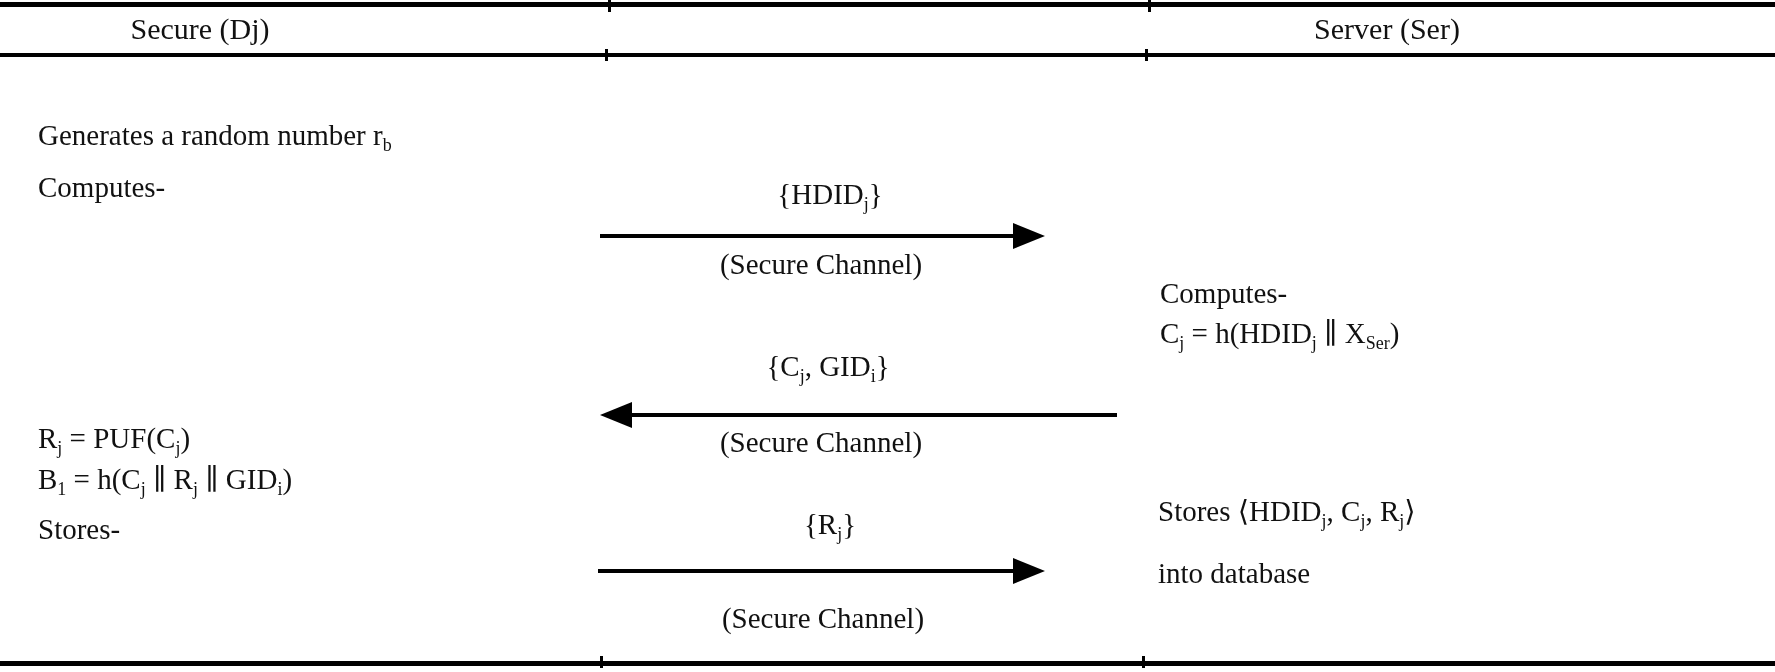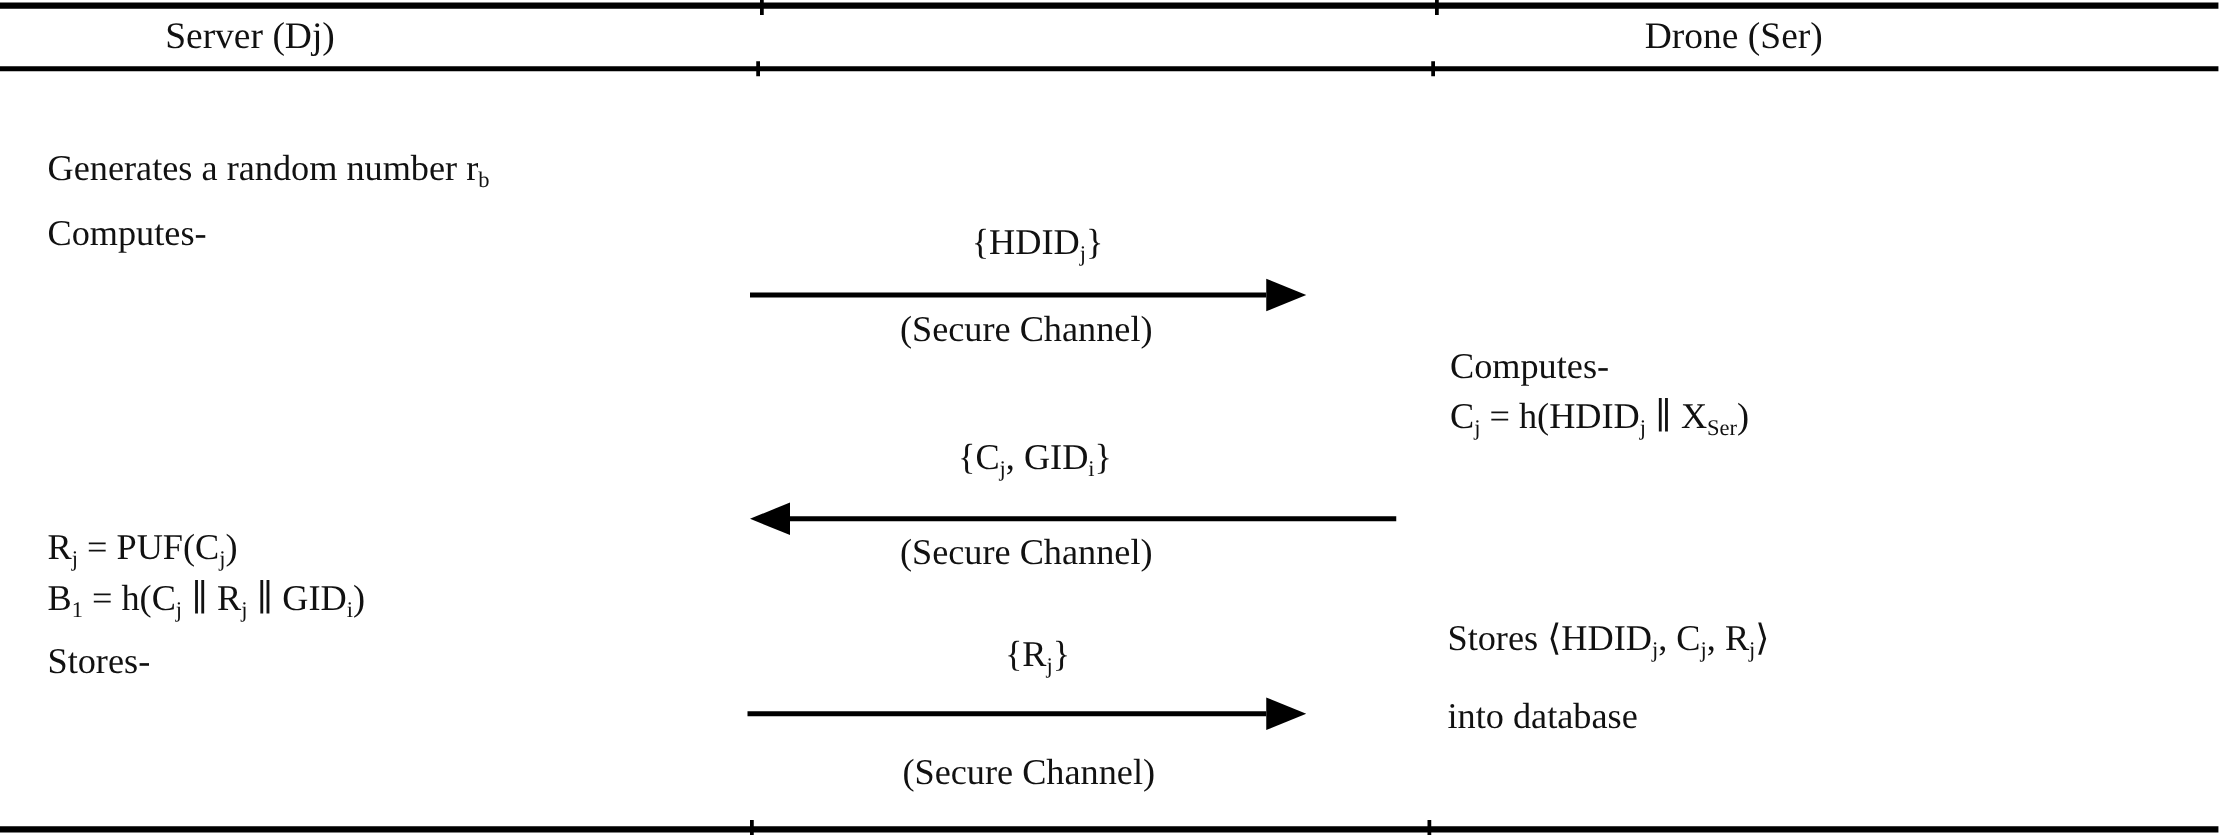--- a/index.html
+++ b/index.html
@@ -33,22 +33,22 @@
   <div class="rule" style="top:53px;height:4px;"></div>
   <div class="rule" style="top:661px;height:5px;"></div>
 
   <div class="tick" style="left:608px;top:0px;"></div>
   <div class="tick" style="left:1148px;top:0px;"></div>
   <div class="tick" style="left:605px;top:49px;"></div>
   <div class="tick" style="left:1145px;top:49px;"></div>
   <div class="tick" style="left:600px;top:656px;"></div>
   <div class="tick" style="left:1142px;top:656px;"></div>
 
-  <div class="abs center hdr" style="left:200px;top:10px;">Server (Dj)</div>
-  <div class="abs center hdr" style="left:1387px;top:10px;">Drone (Ser)</div>
+  <div class="abs center hdr" style="left:200px;top:10px;">Secure (Dj)</div>
+  <div class="abs center hdr" style="left:1387px;top:10px;">Server (Ser)</div>
 
   <div class="abs" style="left:38px;top:117px;text-align:right;">Generates a random number r<sub>b</sub></div>
   <div class="abs" style="left:38px;top:169px;">Computes-</div>
   <div class="abs" style="left:38px;top:420px;">R<sub>j</sub> =  PUF(C<sub>j</sub>)</div>
   <div class="abs" style="left:38px;top:461px;">B<sub>1</sub> = h(C<sub>j</sub> ∥ R<sub>j</sub> ∥ GID<sub>i</sub>)</div>
   <div class="abs" style="left:38px;top:511px;">Stores-</div>
 
   <div class="abs" style="left:1160px;top:275px;">Computes-</div>
   <div class="abs" style="left:1160px;top:315px;">C<sub>j</sub> = h(HDID<sub>j</sub> ∥  X<sub>Ser</sub>)</div>
   <div class="abs" style="left:1158px;top:493px;">Stores  ⟨HDID<sub>j</sub>, C<sub>j</sub>, R<sub>j</sub>⟩</div>

